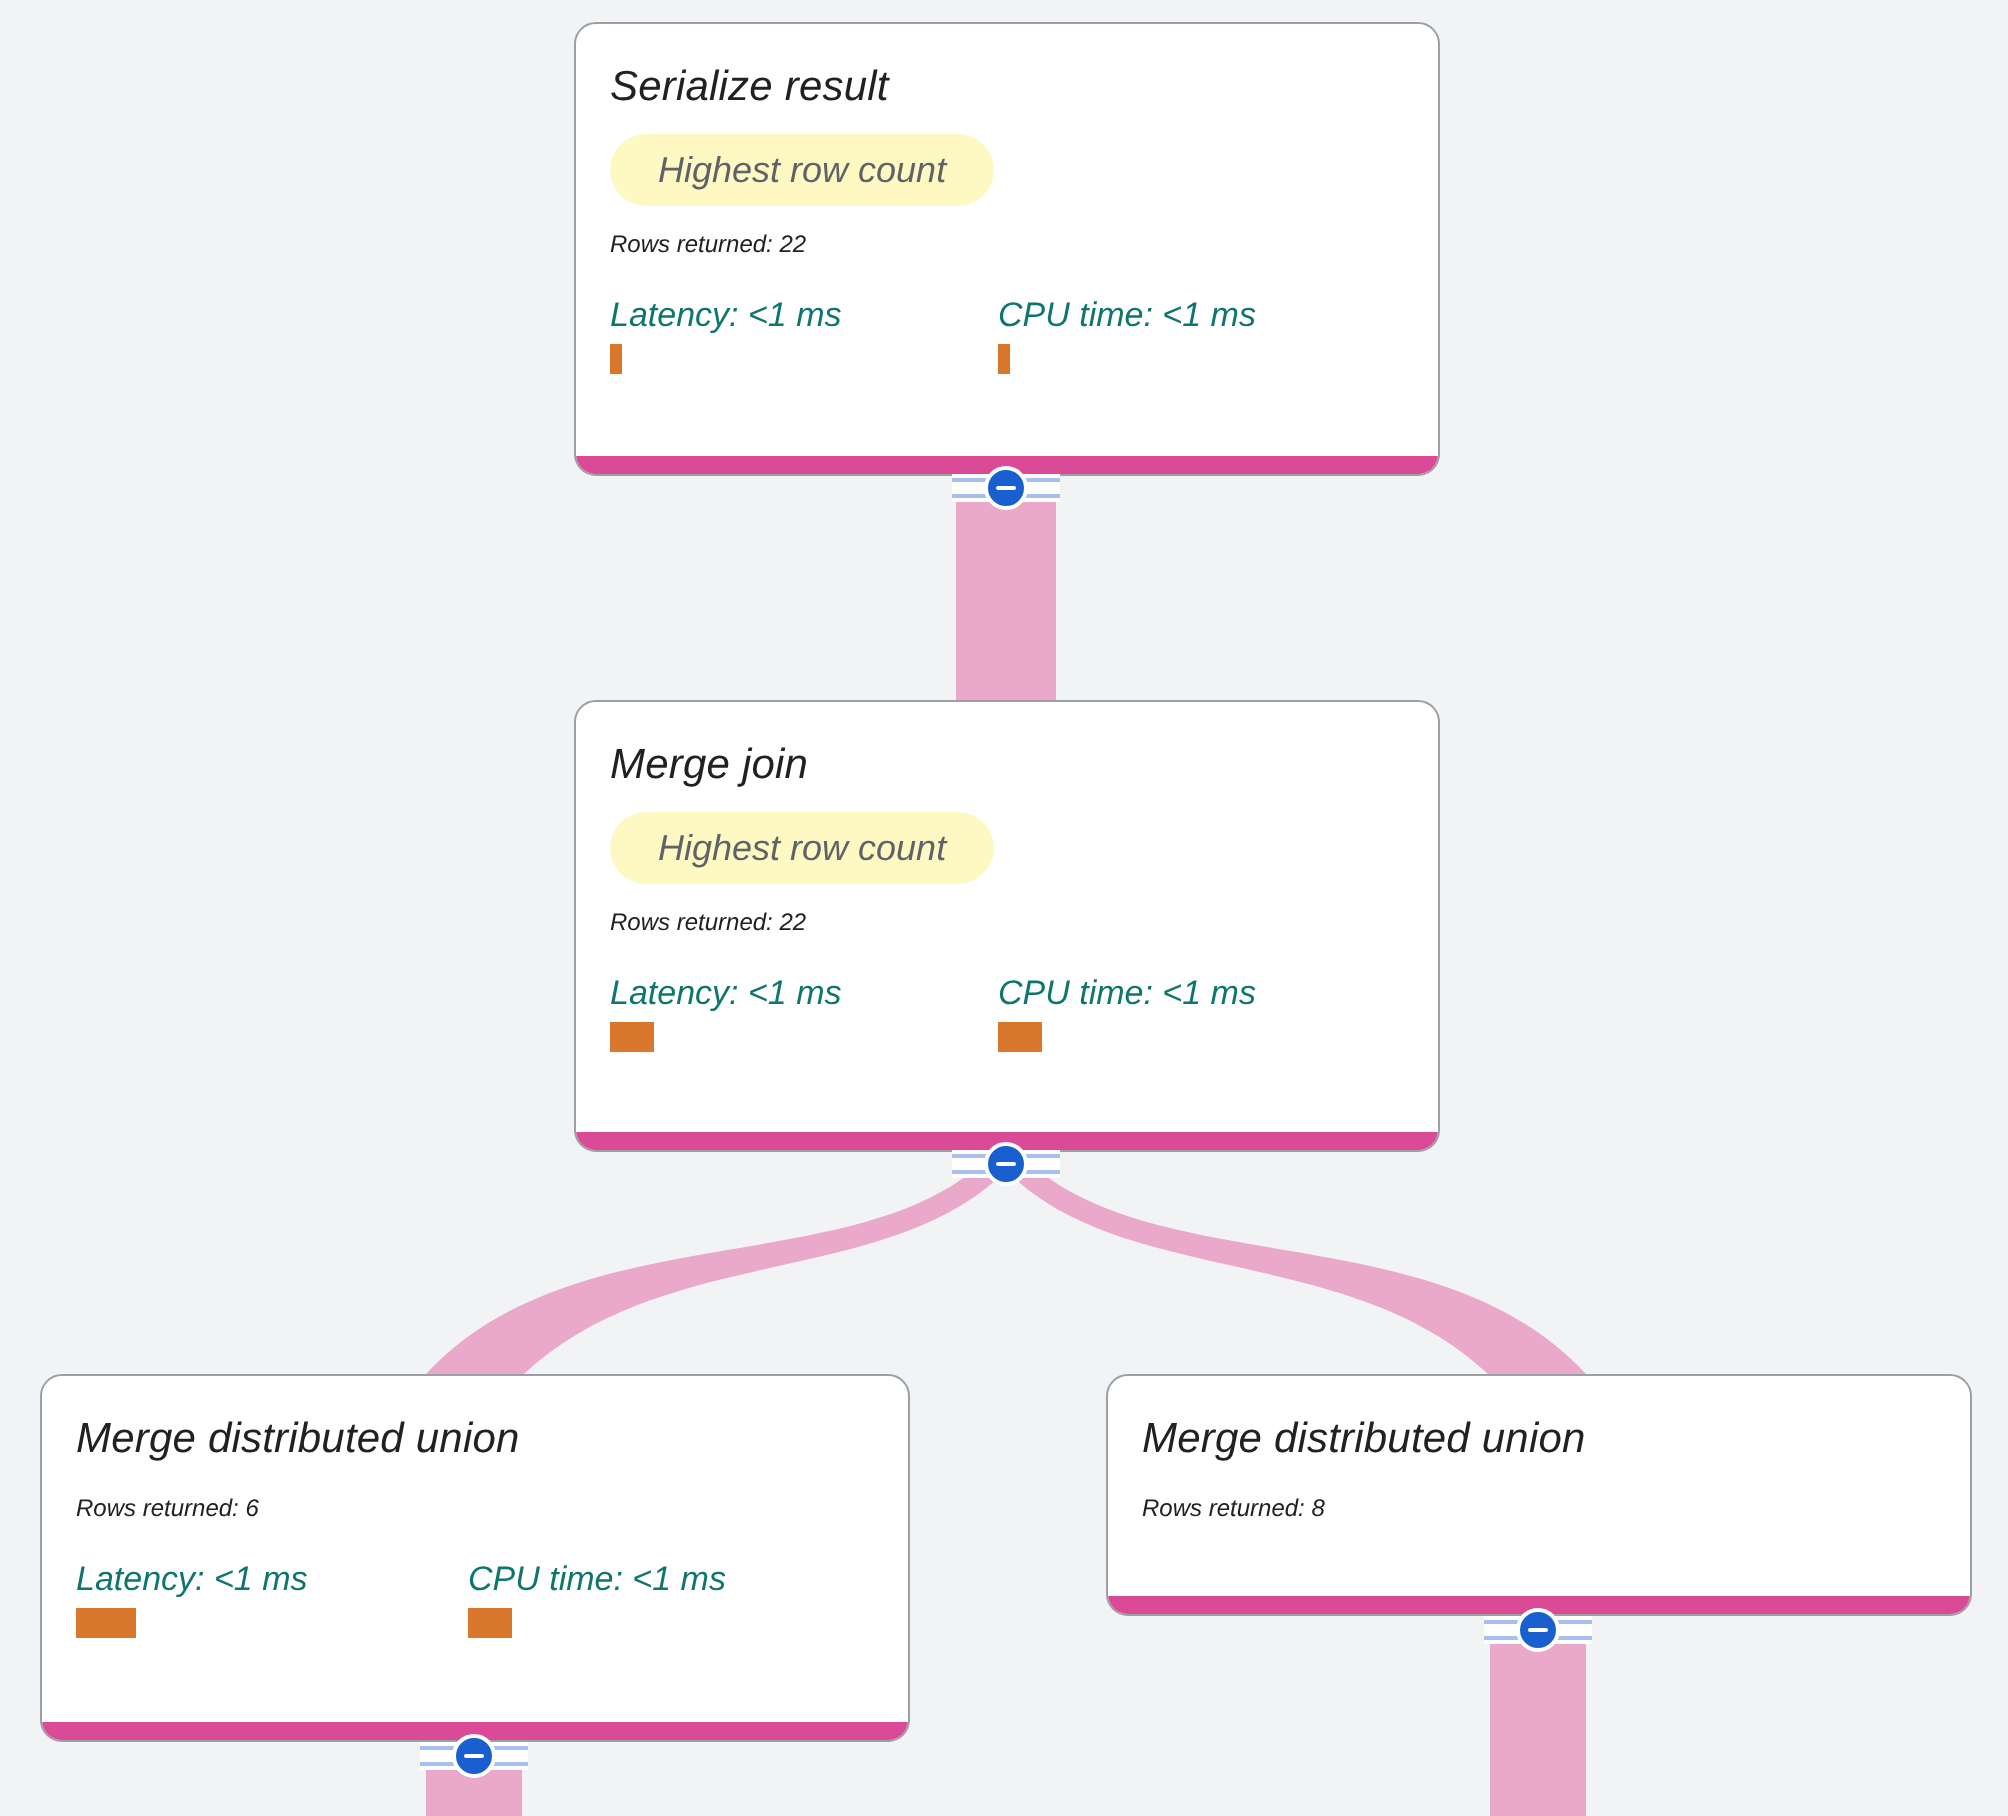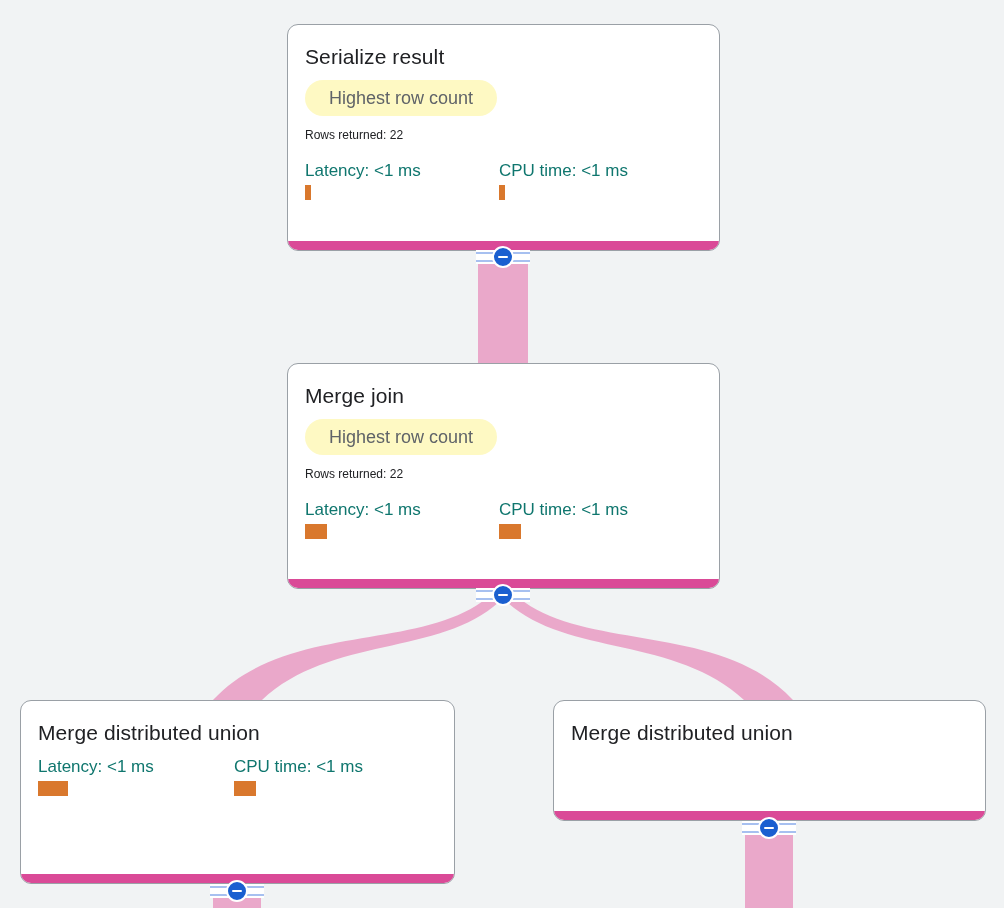--- a/index.html
+++ b/index.html
@@ -10,23 +10,24 @@
   body {
     width: 1004px;
     height: 908px;
     background: #f1f3f4;
     font-family: "Liberation Sans", sans-serif;
     overflow: hidden;
     position: relative;
   }
   #stage {
     position: absolute;
-    left: 0; top: 16px;
+    left: 0; top: 3px;
     width: 1004px;
     height: 796px;
+    font-style: italic;
   }
   
   #edges {
     position: absolute;
     left: 0; top: 0;
     width: 1004px;
     height: 908px;
     pointer-events: none;
   }
   
@@ -214,20 +215,21 @@
     <div class="node-edge-bar"></div>
   </div>
   <div class="toggle" style="left:503px; top:579px;">
     <div class="lines"></div>
     <div class="knob"></div>
   </div>
 
   <div class="node" style="left:20px; top:684px; width:435px; height:184px;">
     <div class="node-body">
       <div class="node-title">Merge distributed union</div>
+      <div class="rows">Rows returned: 6</div>
       <div class="metrics">
         <div class="metric" style="width:196px;">
           <div class="metric-label">Latency: &lt;1 ms</div>
           <div class="metric-bar" style="width:30px;"></div>
         </div>
         <div class="metric">
           <div class="metric-label">CPU time: &lt;1 ms</div>
           <div class="metric-bar" style="width:22px;"></div>
         </div>
       </div>
@@ -235,20 +237,21 @@
     <div class="node-edge-bar"></div>
   </div>
   <div class="toggle" style="left:237px; top:875px;">
     <div class="lines"></div>
     <div class="knob"></div>
   </div>
 
   <div class="node" style="left:553px; top:684px; width:433px; height:121px;">
     <div class="node-body">
       <div class="node-title">Merge distributed union</div>
+      <div class="rows">Rows returned: 8</div>
     </div>
     <div class="node-edge-bar"></div>
   </div>
   <div class="toggle" style="left:769px; top:812px;">
     <div class="lines"></div>
     <div class="knob"></div>
   </div>
 
 </div>
 

